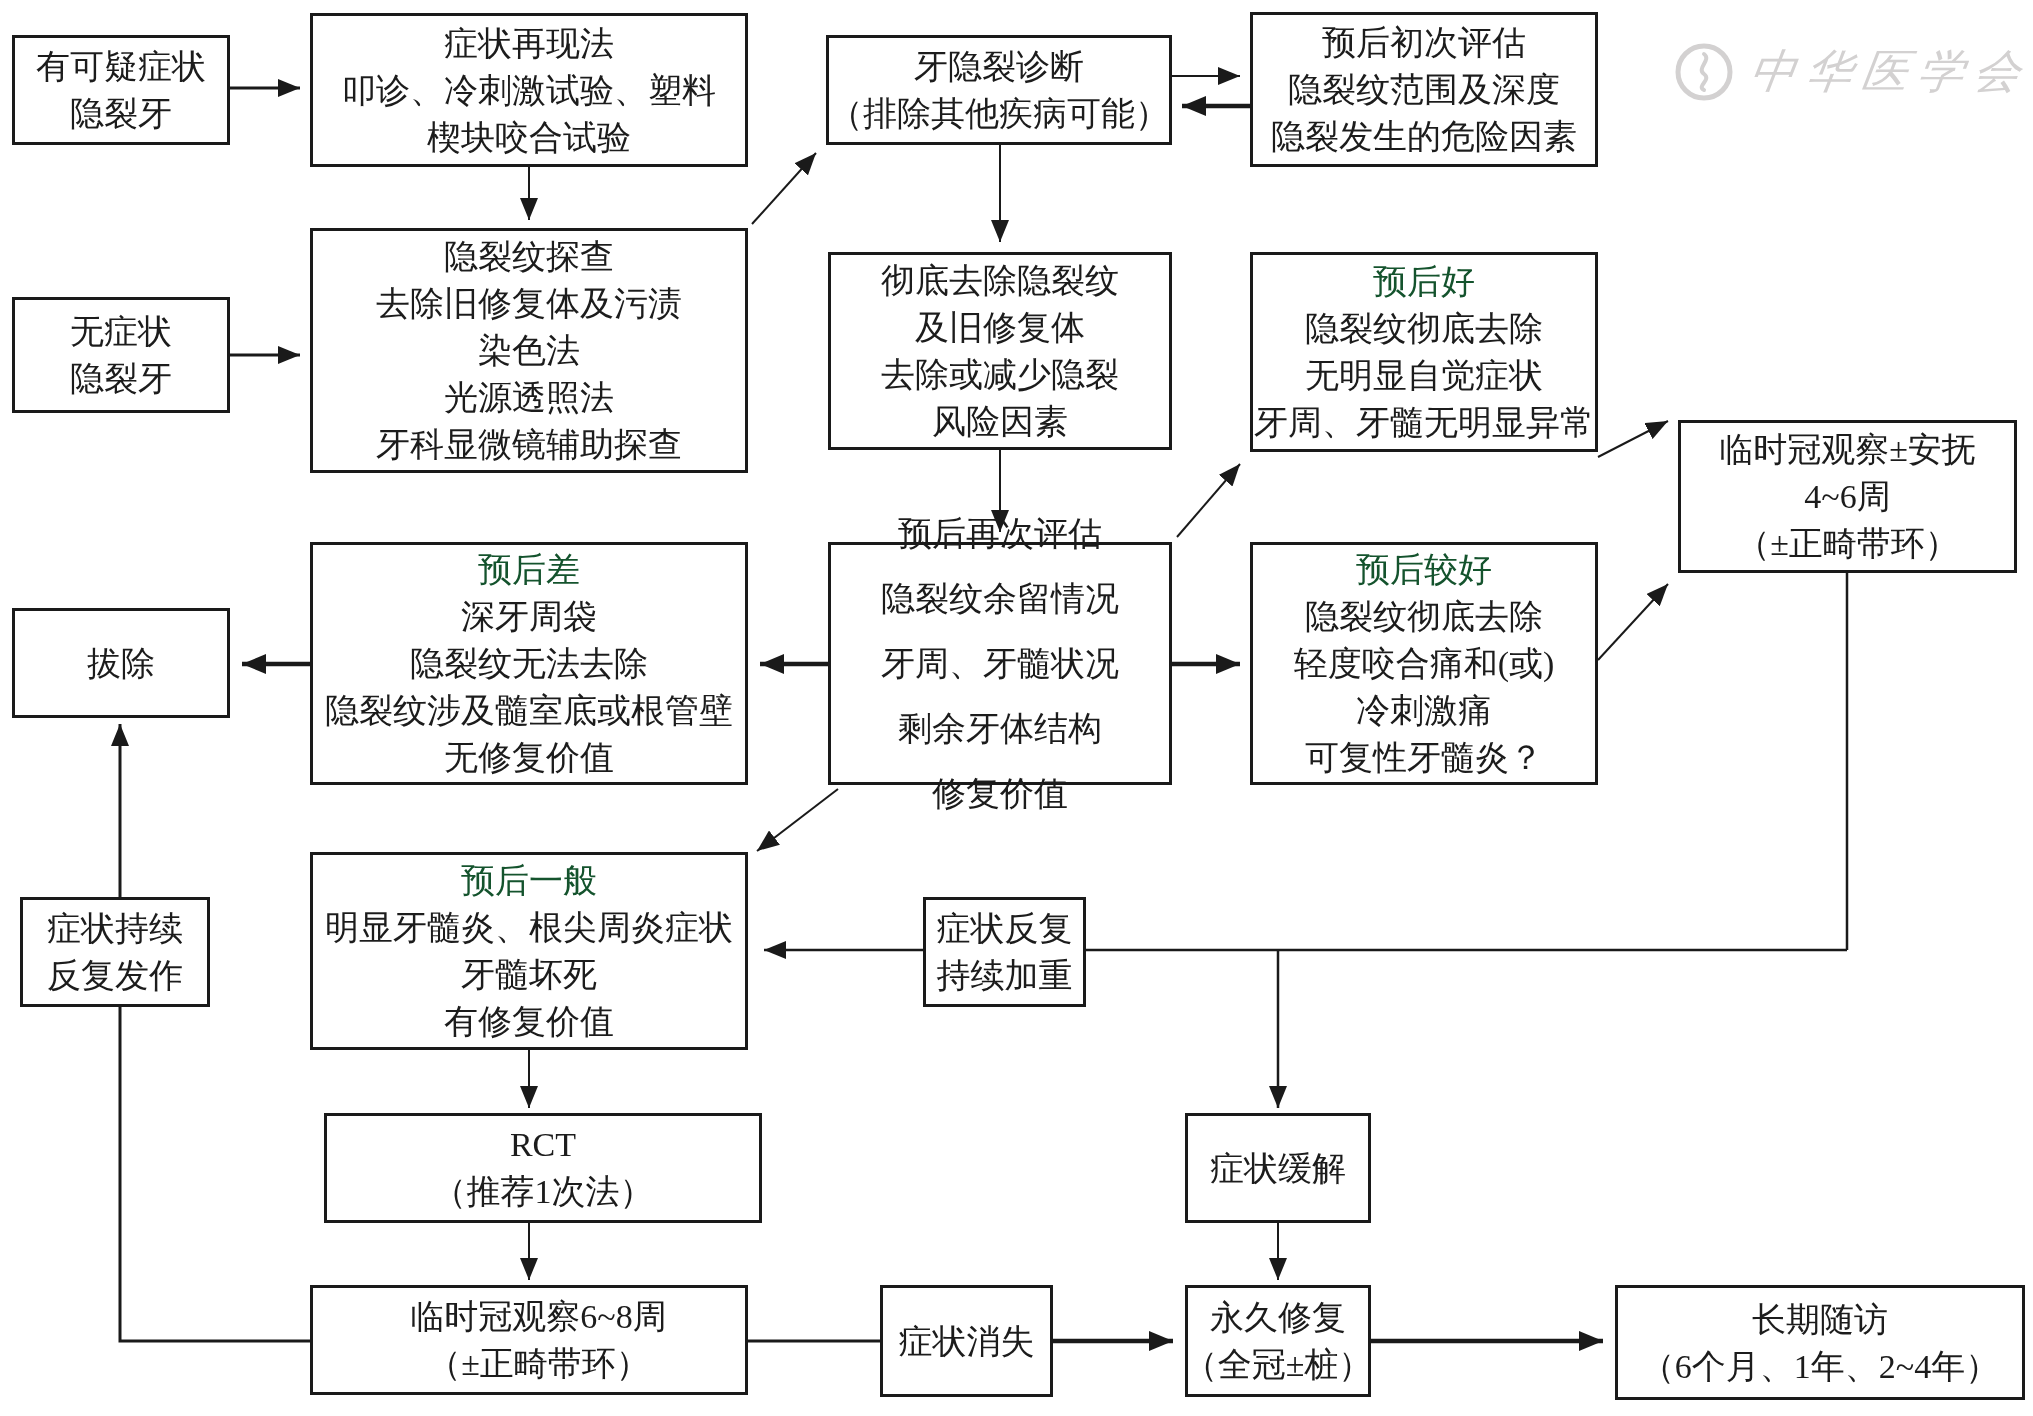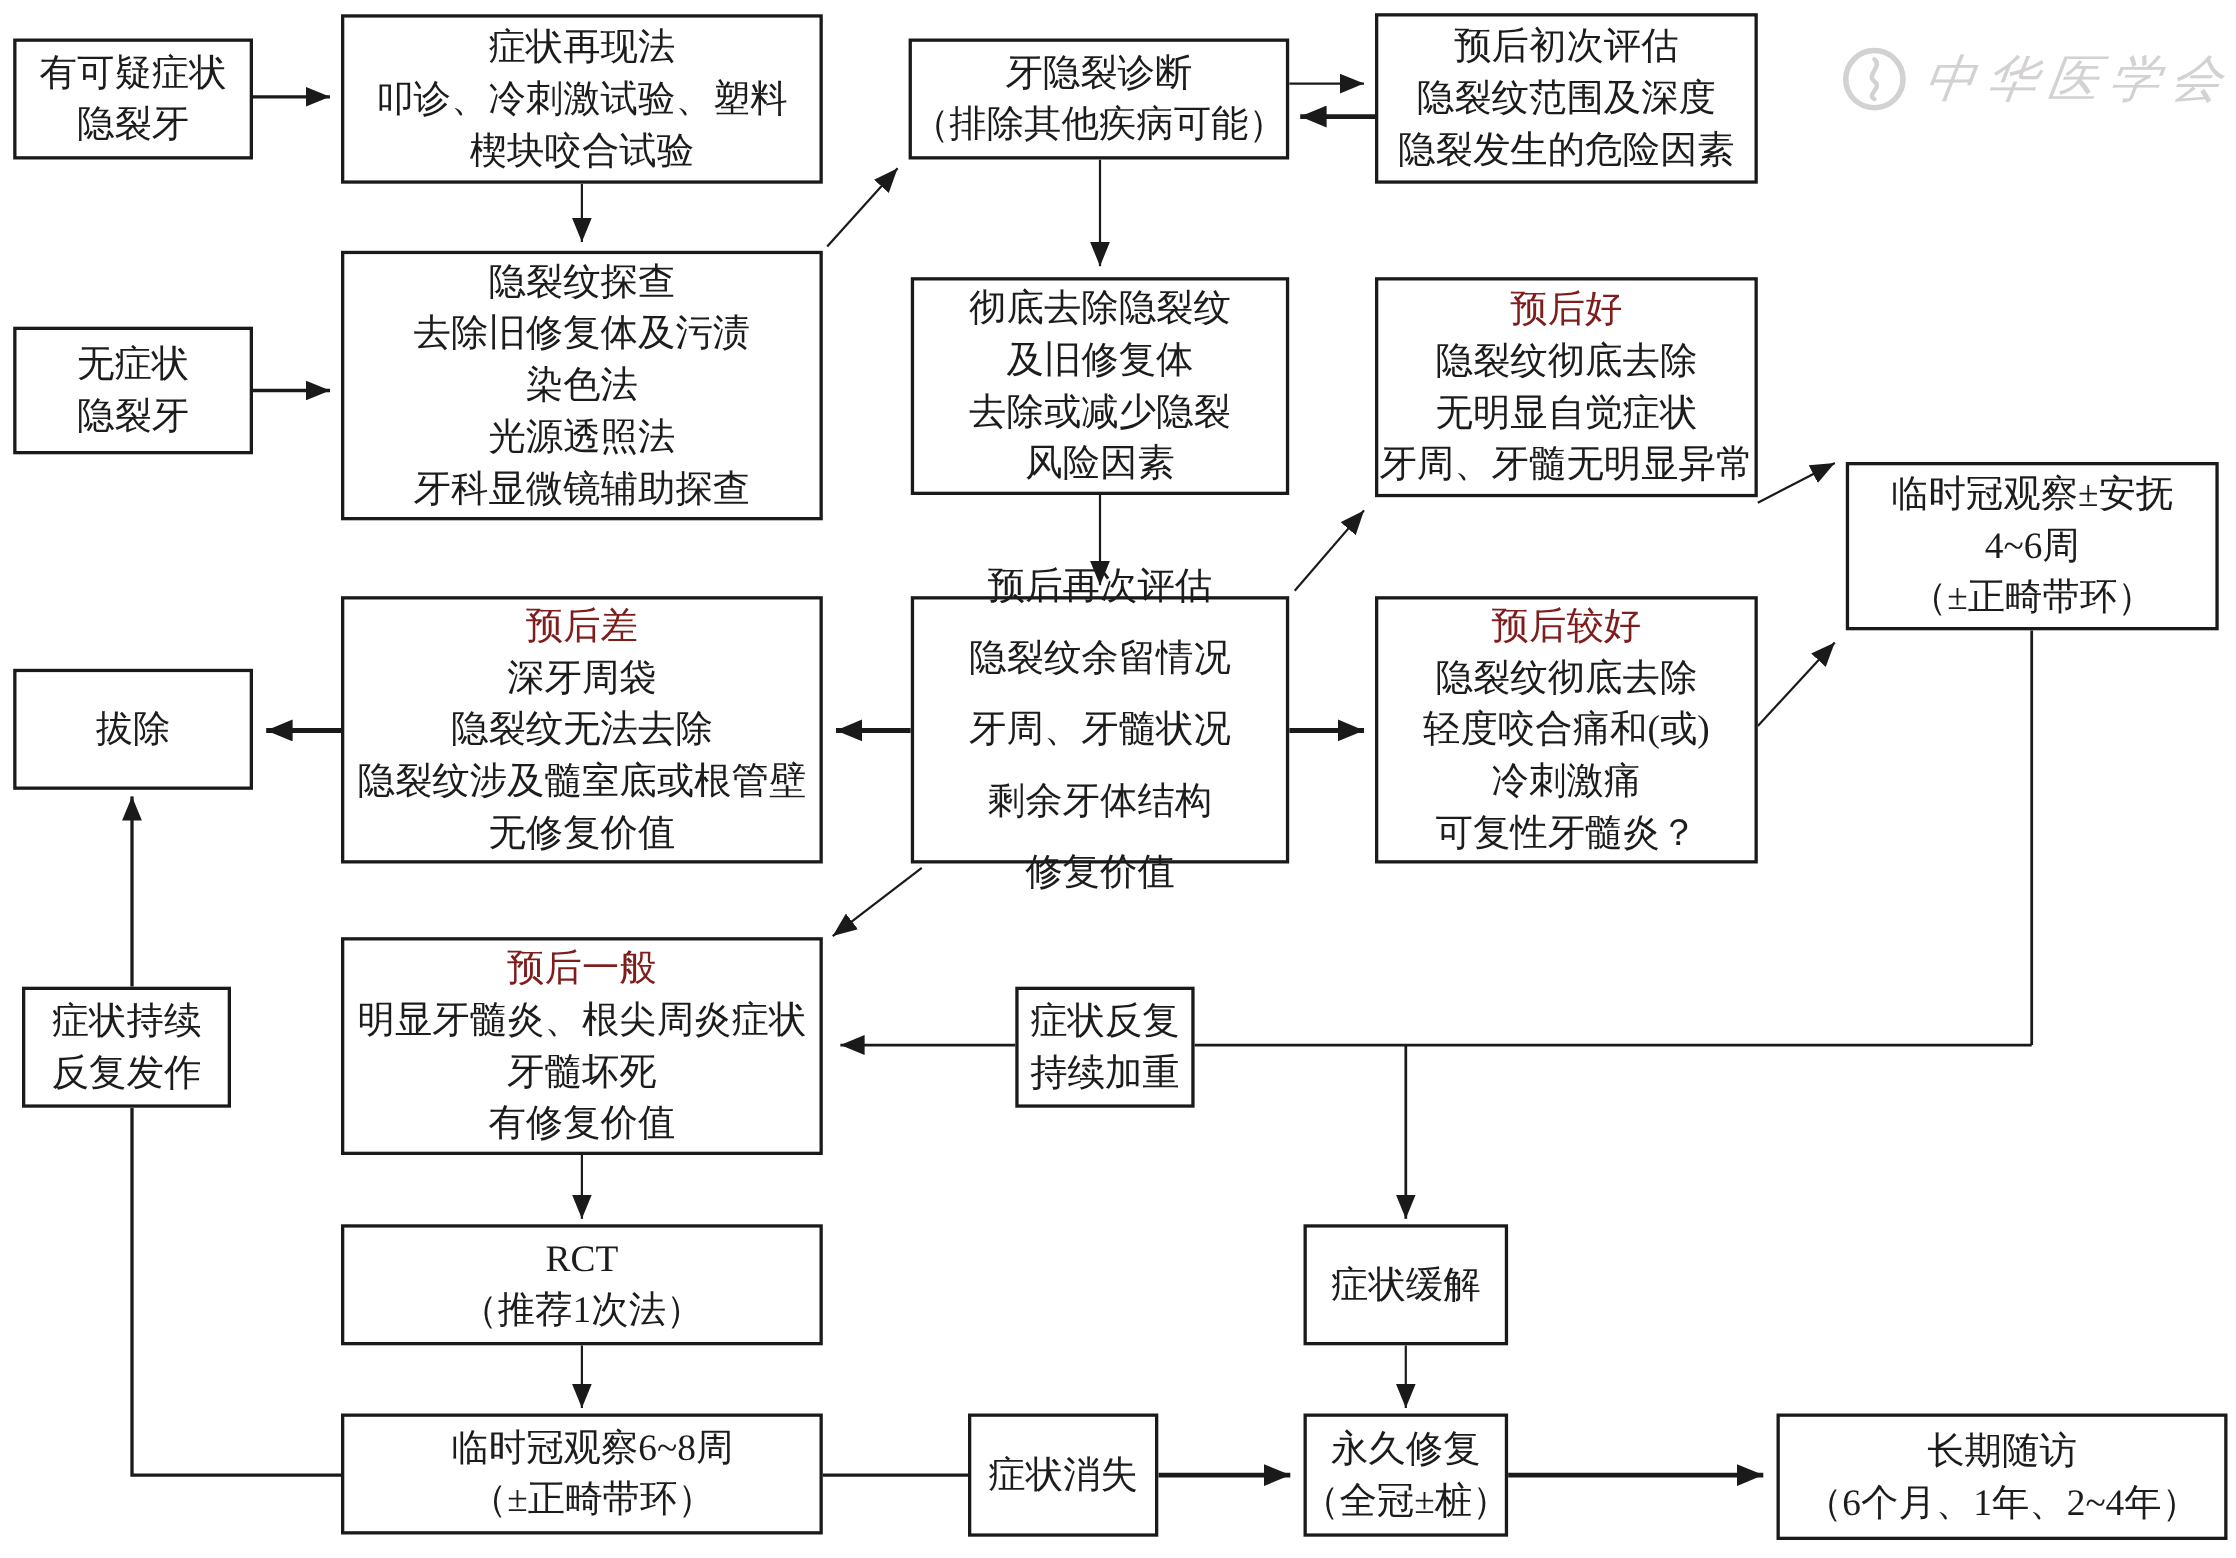--- a/index.html
+++ b/index.html
@@ -3,21 +3,21 @@
 <meta charset="utf-8">
 <style>
   html,body{margin:0;padding:0;background:#ffffff;}
   #canvas{position:relative;width:2033px;height:1416px;background:#ffffff;overflow:hidden;
           font-family:"Liberation Serif","DejaVu Serif",serif;}
   #wires{position:absolute;left:0;top:0;z-index:1;}
   .box{position:absolute;background:#ffffff;border:3px solid #1a1a1a;box-sizing:border-box;
        display:flex;flex-direction:column;align-items:center;justify-content:center;
        text-align:center;color:#1c1c1c;font-size:34px;line-height:47px;z-index:2;}
   .bl{white-space:nowrap;}
-  .red{color:#7f1d1d;}
+  .red{color:#14532d;}
   #watermark{position:absolute;left:1672px;top:40px;z-index:0;color:#d3d1d1;
              display:flex;align-items:center;gap:14px;user-select:none;}
   #wm-text{font-style:italic;font-size:46px;letter-spacing:10px;white-space:nowrap;
            transform:skewX(-8deg);}
 </style>
 </head>
 <body>
 
 <div id="canvas">
 
@@ -161,21 +161,21 @@
   <div class="box" style="left:20px;top:897px;width:190px;height:110px;">
     <div class="bl">症状持续</div>
     <div class="bl">反复发作</div>
   </div>
 
   <div class="box" style="left:880px;top:897px;width:163px;height:110px;margin-left:43px;">
     <div class="bl">症状反复</div>
     <div class="bl">持续加重</div>
   </div>
 
-  <div class="box" style="left:310px;top:1113px;width:438px;height:110px;">
+  <div class="box" style="left:324px;top:1113px;width:438px;height:110px;">
     <div class="bl">RCT</div>
     <div class="bl">（推荐1次法）</div>
   </div>
 
   <div class="box" style="left:1185px;top:1113px;width:186px;height:110px;">
     <div class="bl">症状缓解</div>
   </div>
 
   <div class="box" style="left:310px;top:1285px;width:438px;height:110px;padding-left:19px;">
     <div class="bl">临时冠观察6~8周</div>

